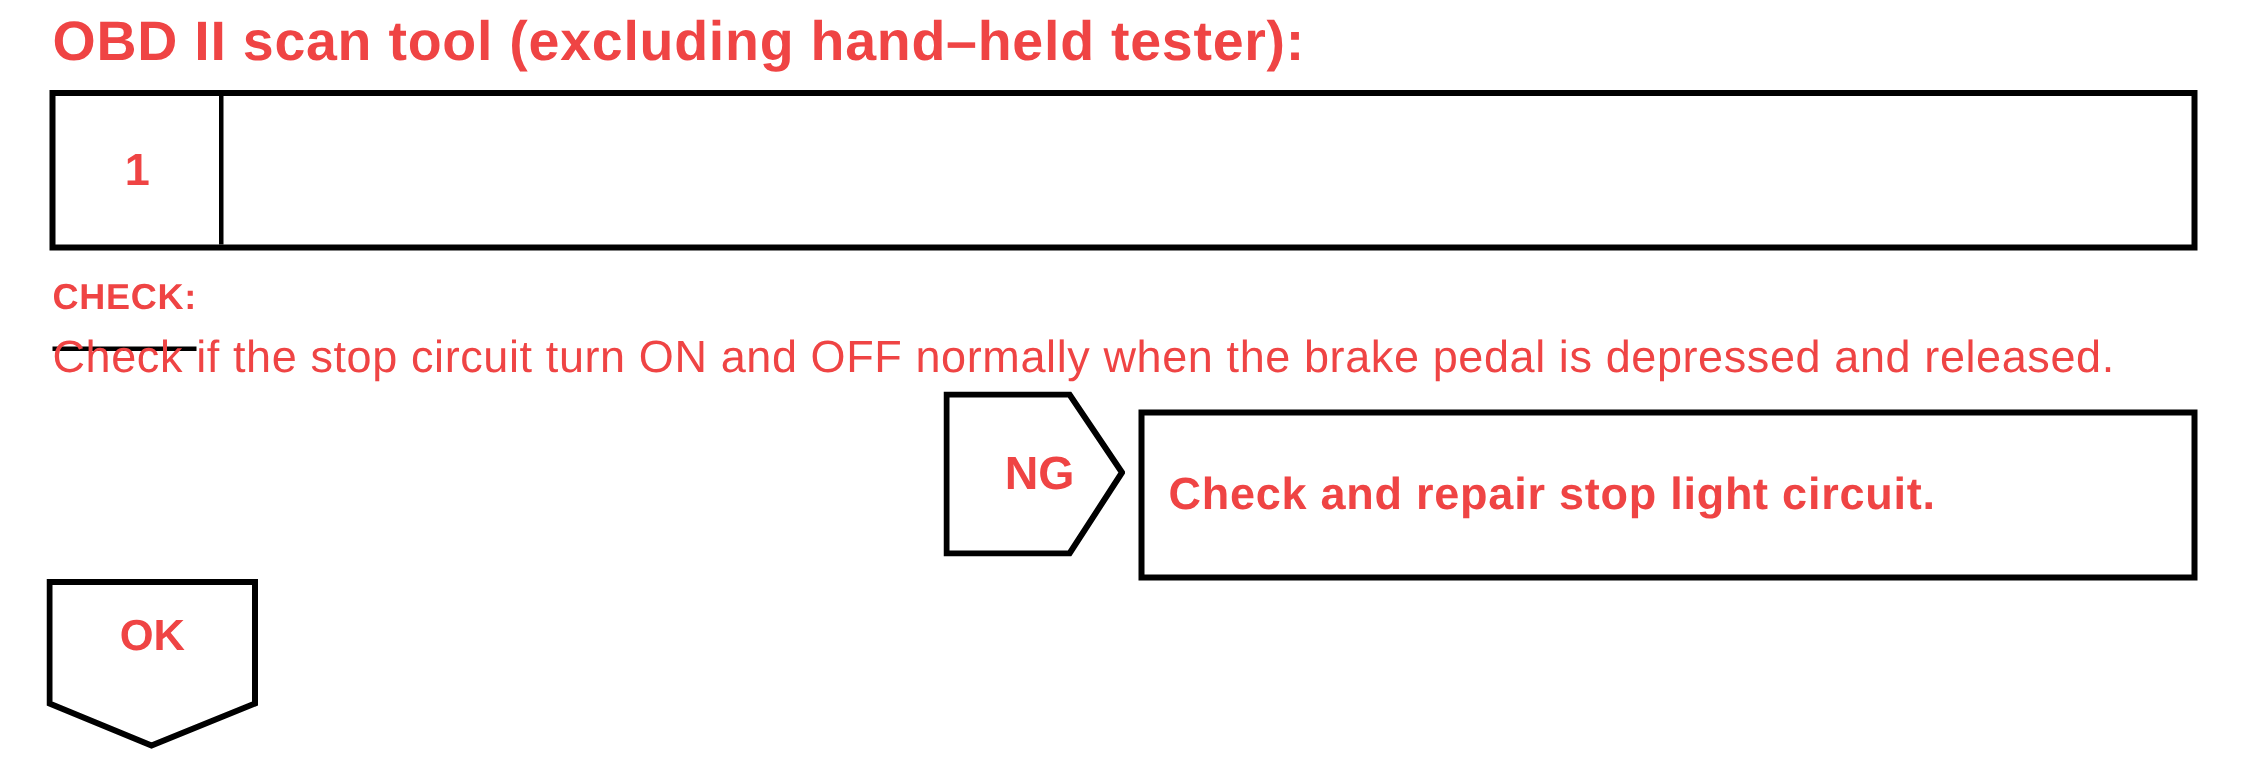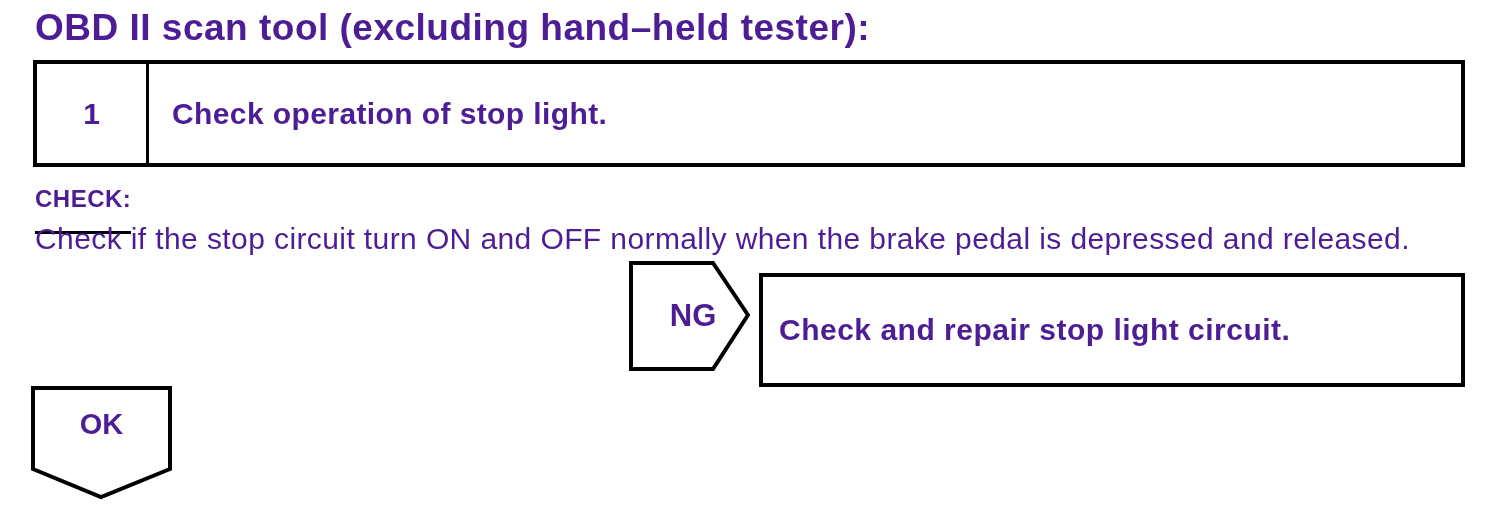--- a/index.html
+++ b/index.html
@@ -2,21 +2,21 @@
 <html><head>
 <meta charset="utf-8">
 <style>
   * { margin: 0; padding: 0; box-sizing: border-box; }
   html, body { background: #ffffff; }
   .page {
     position: relative;
     width: 1504px;
     height: 520px;
     background: #ffffff;
-    color: #4c1d95;
+    color: #ef4444;
     font-family: "Liberation Sans", "DejaVu Sans", sans-serif;
     overflow: hidden;
   }
   .doc-title {
     position: absolute;
     left: 35px;
     top: 8px;
     font-size: 37px;
     line-height: 40px;
     font-weight: bold;
@@ -134,21 +134,20 @@
 </style>
 </head>
 <body>
 
 <div class="page">
 
   <div class="doc-title">OBD II scan tool (excluding hand–held tester):</div>
 
   <div class="step-box">
     <div class="step-number-cell">1</div>
-    <div class="step-instruction-cell">Check operation of stop light.</div>
   </div>
 
   <div class="check-heading">CHECK:</div>
 
   <div class="check-description">Check if the stop circuit turn ON and OFF normally when the brake pedal is depressed and released.</div>
 
   <svg class="ng-shape-svg" viewBox="0 0 121 110">
     <polygon points="2,2 84,2 119,54 84,108 2,108" fill="#ffffff" stroke="#000000" stroke-width="4" stroke-linejoin="miter"></polygon>
   </svg>
   <div class="ng-label">NG</div>

